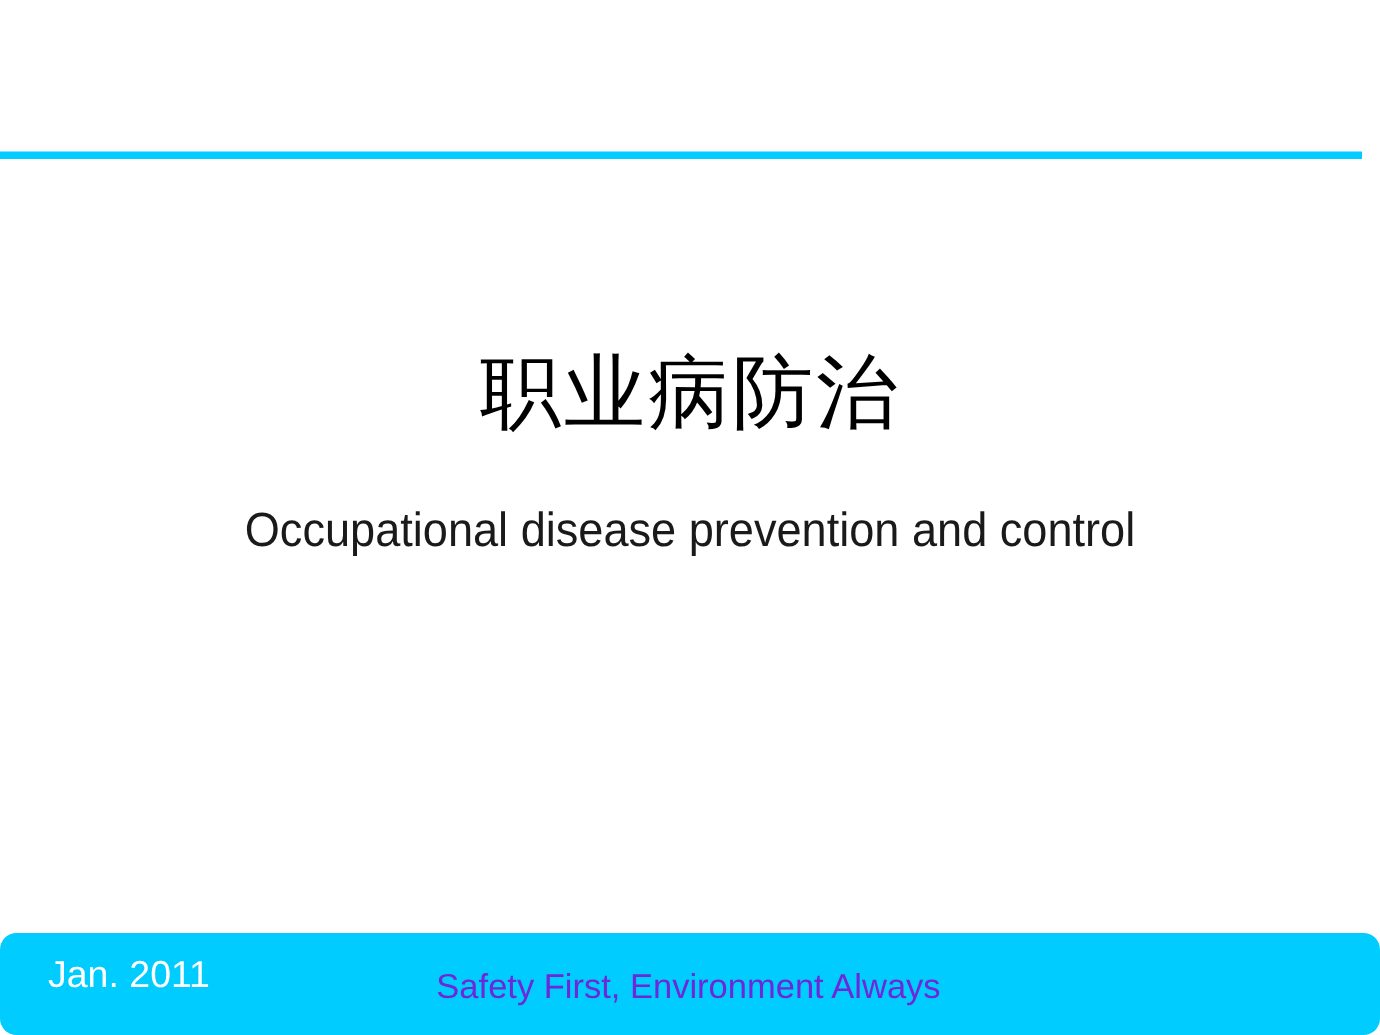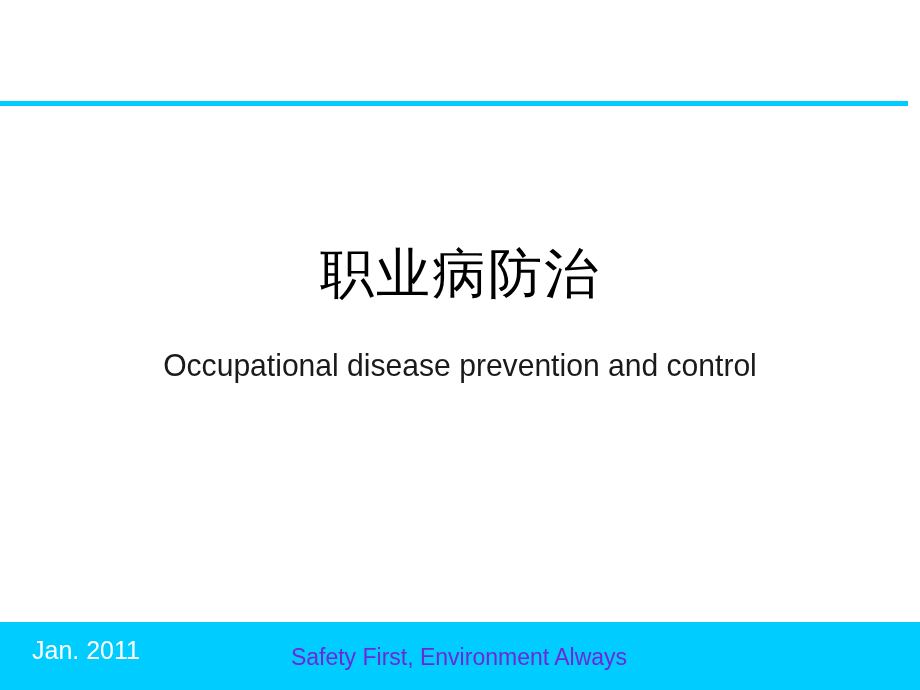--- a/index.html
+++ b/index.html
@@ -40,21 +40,21 @@
     text-align: center;
   }
 
   .title-cn {
     font-family: "DejaVu Sans", "Liberation Sans", sans-serif;
     font-size: 54px;
     line-height: 1.12;
     font-weight: 400;
     color: #000000;
     letter-spacing: 2px;
-    margin: 16px;
+    margin: 4px;
     padding: 0;
   }
 
   .subtitle-en {
     font-family: "Liberation Sans", "DejaVu Sans", sans-serif;
     font-size: 32px;
     line-height: 1.2;
     font-weight: 400;
     color: #1a1a1a;
     margin: 0;
@@ -65,20 +65,21 @@
   }
 
   
   .footer-bar {
     position: absolute;
     left: 0;
     top: 622px;
     width: 920px;
     height: 68px;
     background: #00ccff;
+    border-radius: 11px;
   }
 
   .footer-date {
     position: absolute;
     left: 32px;
     top: 16px;
     font-family: "Liberation Sans", "DejaVu Sans", sans-serif;
     font-size: 25px;
     line-height: 1;
     font-weight: 400;

